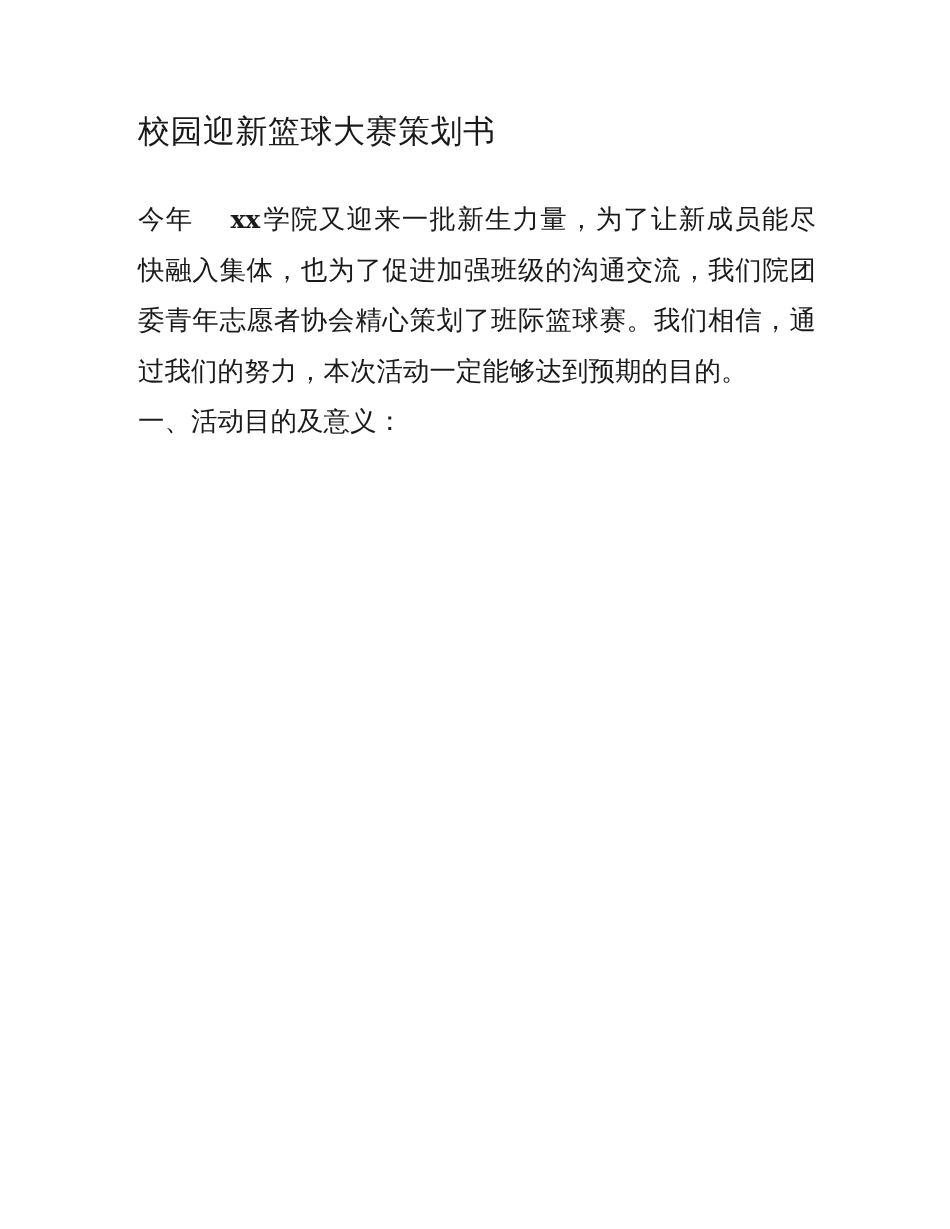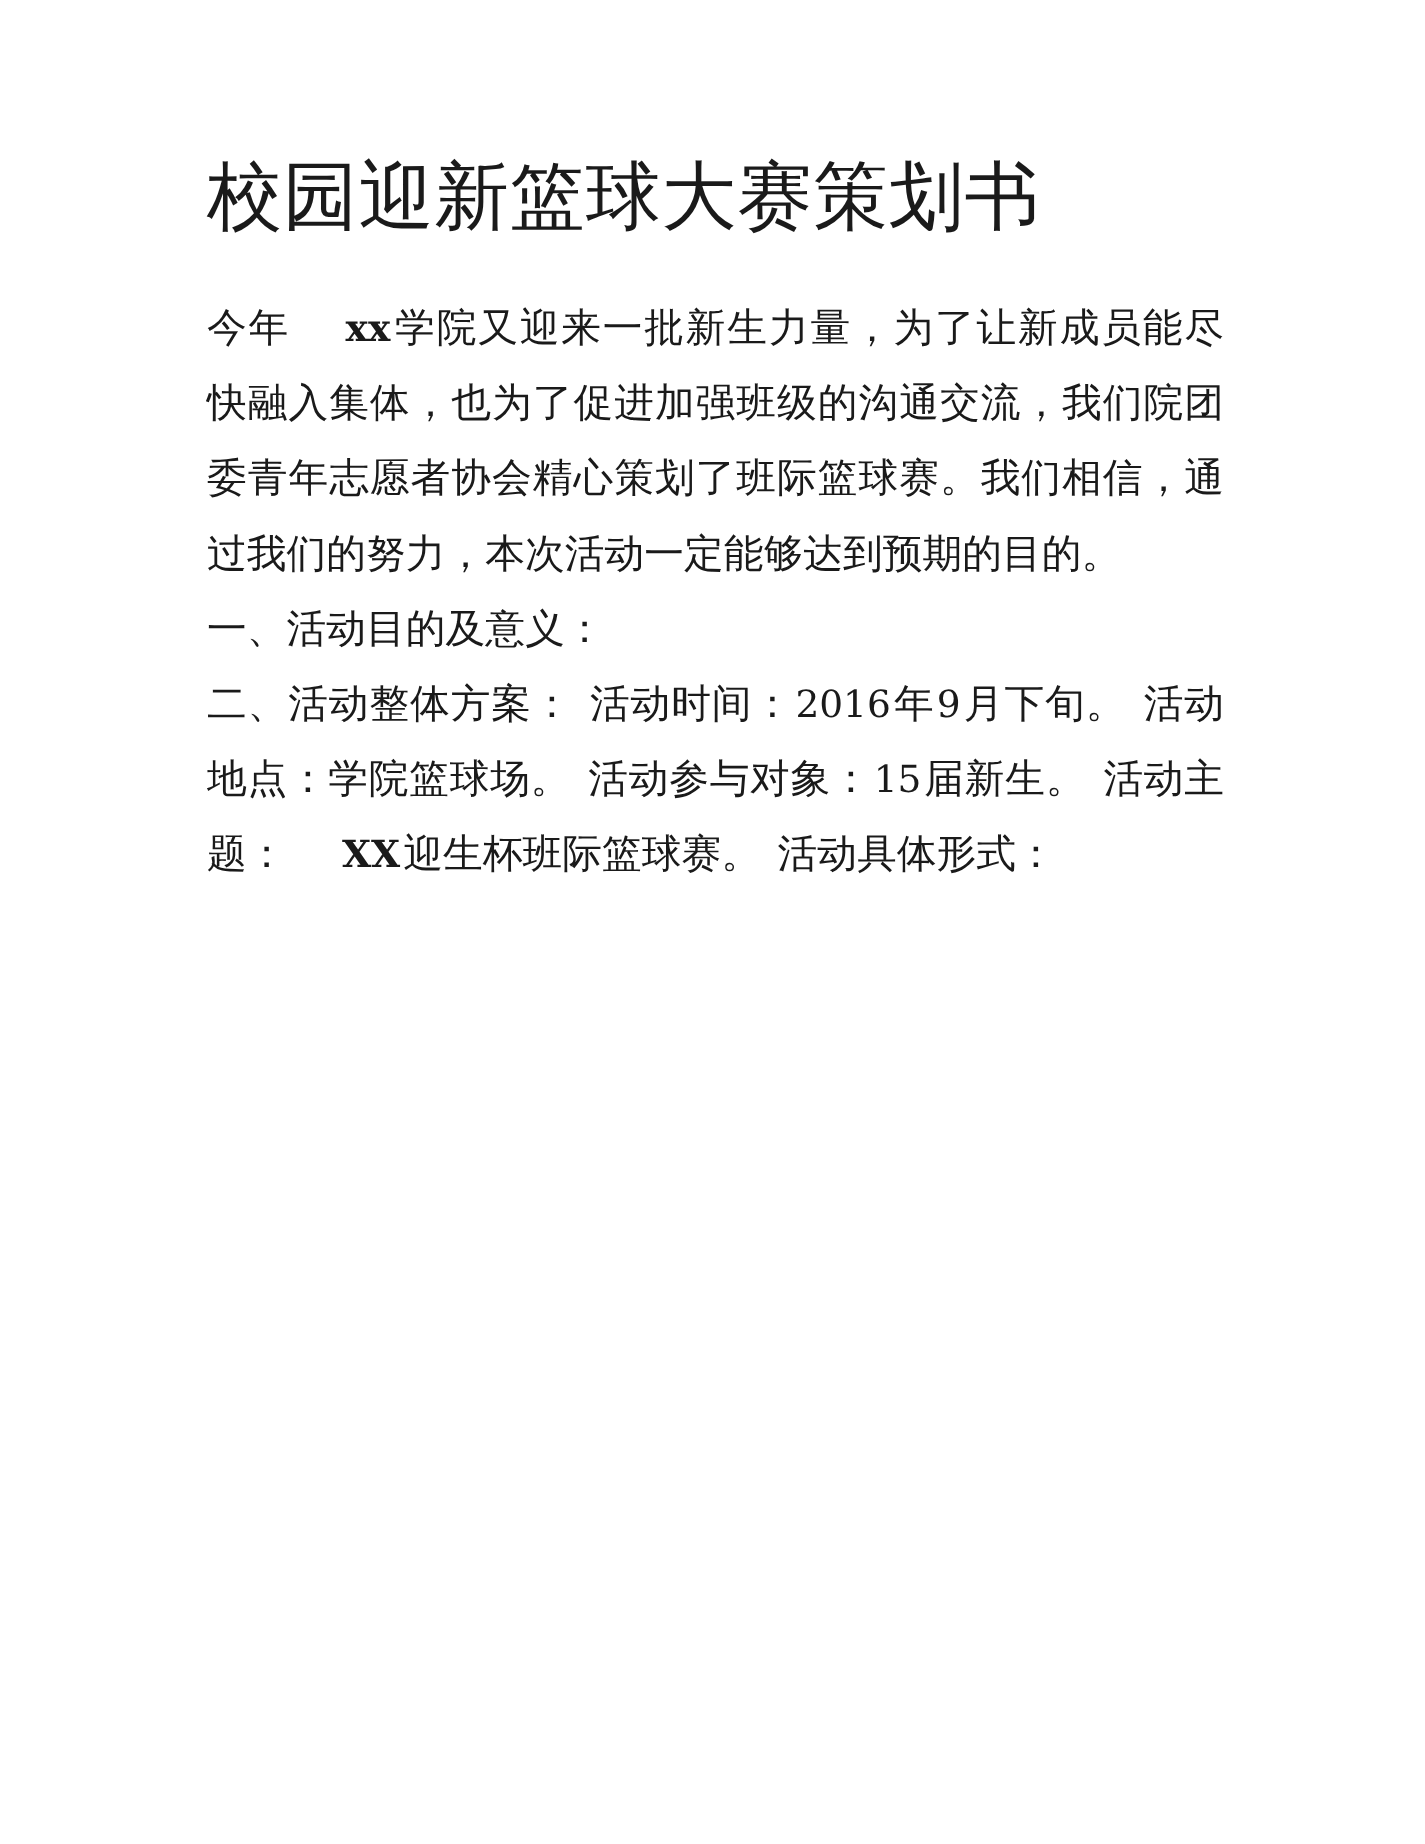--- a/index.html
+++ b/index.html
@@ -25,21 +25,21 @@
   }
 
   .doc-body {
     position: absolute;
     left: 138px;
     top: 0;
     width: 678px;
   }
 
   .doc-title {
-    font-size: 50px;
+    font-size: 32px;
     line-height: 54px;
     font-weight: 400;
     letter-spacing: 0.5px;
     margin: 0;
     padding-top: 104px;
     padding-bottom: 0;
     text-align: left;
     white-space: nowrap;
   }
 
@@ -86,19 +86,18 @@
 
   <div class="doc-body">
 
     <h1 class="doc-title"><span>校园迎新篮球大赛策划书</span></h1>
 
     <p class="para first-para">今年<span class="lat">xx</span>学院又迎来一批新生力量，为了让新成员能尽快融入集体，也为了促进加强班级的沟通交流，我们院团委青年志愿者协会精心策划了班际篮球赛。我们相信，通过我们的努力，本次活动一定能够达到预期的目的。</p>
 
     <p class="para">一、活动目的及意义：</p>
 
 
-    <p class="para">二、活动整体方案：<span class="gap"></span>活动时间：<span class="num">2016</span>年<span class="num">9</span>月下旬。<span class="gap"></span>活动地点：学院篮球场。<span class="gap"></span>活动参与对象：<span class="num">15</span>届新生。<span class="gap"></span>活动主题：<span class="lat">XX</span>迎生杯班际篮球赛。<span class="gap"></span>活动具体形式：</p>
 
 
 
   </div>
 
 </div>
 
 </body></html>

